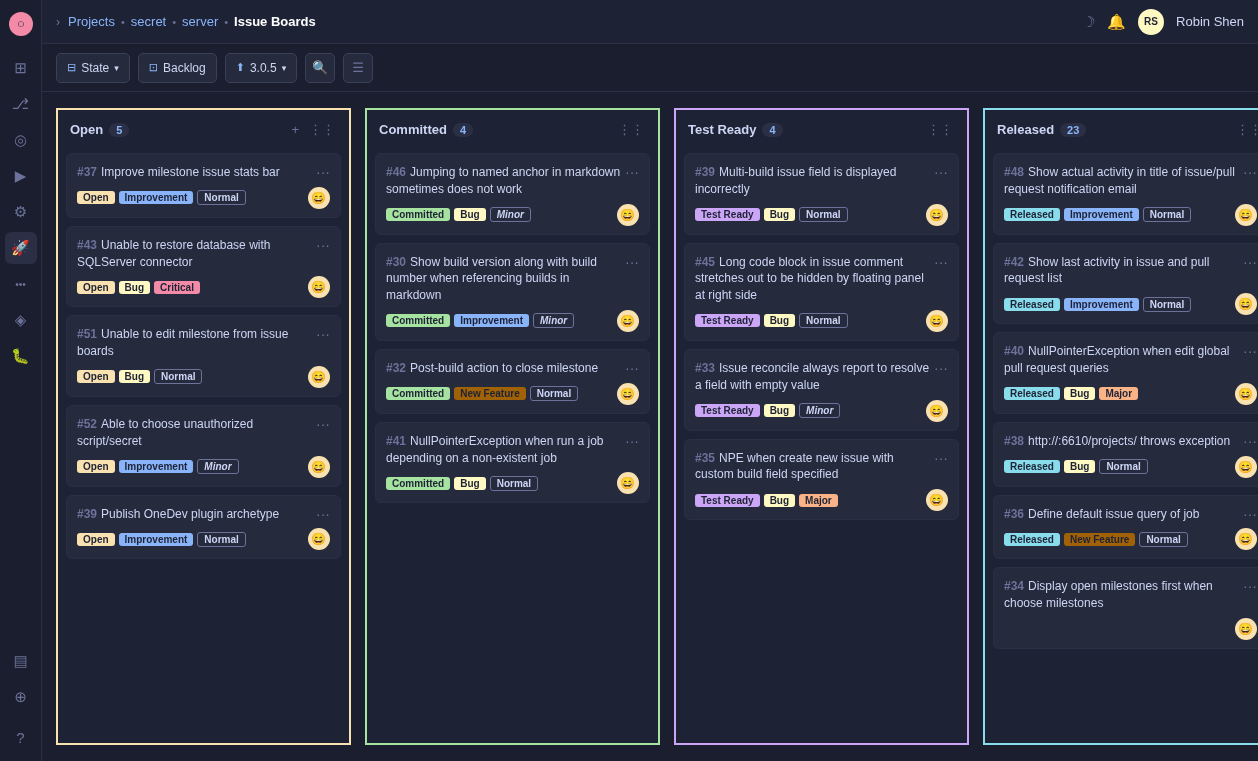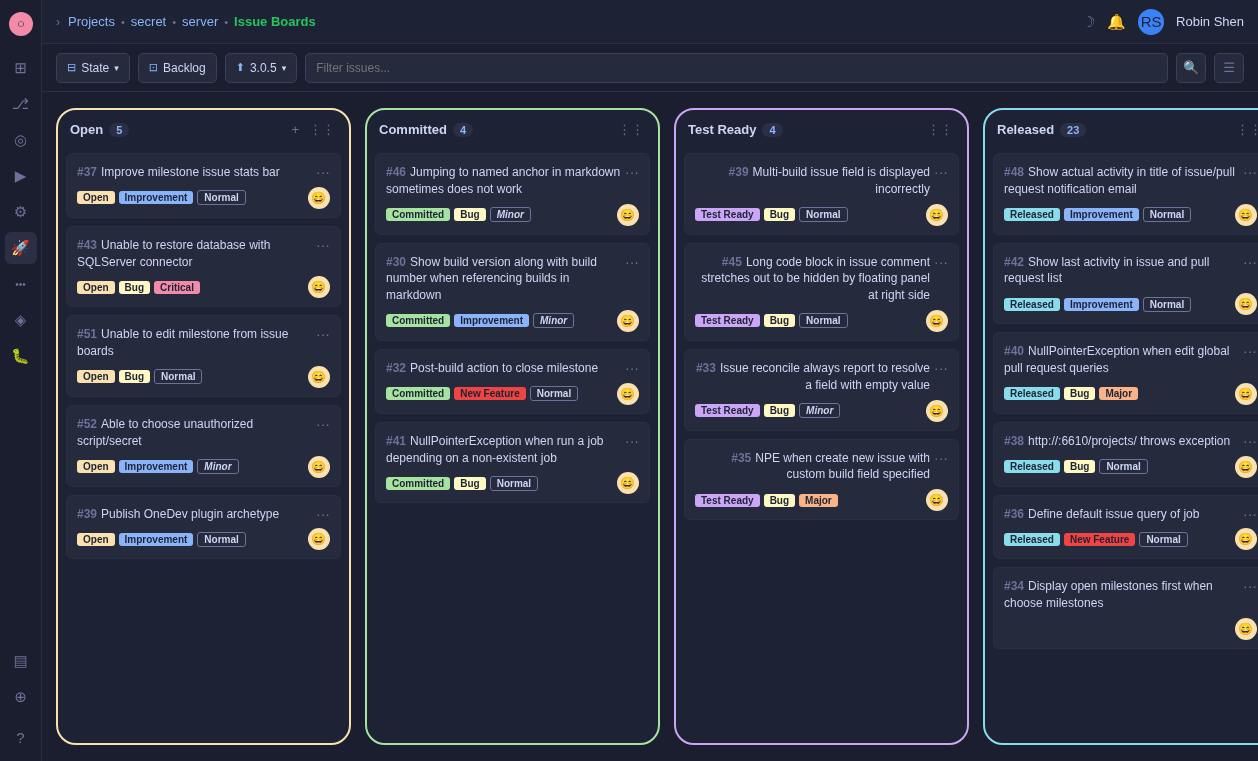--- a/index.html
+++ b/index.html
@@ -85,44 +85,44 @@
     }
     .topbar-breadcrumb a {
       color: #89b4fa;
       text-decoration: none;
     }
     .topbar-breadcrumb .sep {
       color: #6c7299;
       font-size: 11px;
     }
     .topbar-breadcrumb .current {
-      color: #22c55e;
+      color: #ffffff;
       font-weight: 600;
     }
     .topbar-right {
       margin-left: auto;
       display: flex;
       align-items: center;
       gap: 12px;
     }
     .topbar-icon {
       color: #6c7299;
       font-size: 15px;
       cursor: pointer;
     }
     .avatar {
       width: 26px;
       height: 26px;
       border-radius: 50%;
-      background: #3b82f6;
+      background: #fef9c3;
       display: flex;
       align-items: center;
       justify-content: center;
-      font-size: 15px;
-      font-weight: 400;
+      font-size: 10px;
+      font-weight: 700;
       color: #1e2235;
     }
     .user-name { font-size: 13px; color: #cdd6f4; }
 
     
     .filterbar {
       height: 48px;
       background: #1a1e2e;
       border-bottom: 1px solid #2a2f45;
       display: flex;
@@ -176,30 +176,30 @@
       padding: 16px 14px;
       overflow-x: auto;
       overflow-y: hidden;
     }
 
     
     .column {
       width: 295px;
       min-width: 295px;
       background: #1e2235;
-      border-radius: 20px;
+      border-radius: 0;
       display: flex;
       flex-direction: column;
       margin-right: 14px;
       max-height: 100%;
       border: 2px solid transparent;
     }
     .column.open { border-color: #f9e2af; }
     .column.committed { border-color: #a6e3a1; }
-    .column.test-ready { border-color: #cba6f7; text-align: right; }
+    .column.test-ready { border-color: #cba6f7; }
     .column.released { border-color: #89dceb; }
 
     .column-header {
       display: flex;
       align-items: center;
       padding: 10px 12px;
       gap: 6px;
       flex-shrink: 0;
     }
     .column-title {
@@ -284,21 +284,21 @@
       padding: 1px 6px;
       font-size: 10px;
       font-weight: 600;
     }
     .badge-open { background: #f9e2af; color: #1e2235; }
     .badge-committed { background: #a6e3a1; color: #1e2235; }
     .badge-test-ready { background: #cba6f7; color: #1e2235; }
     .badge-released { background: #89dceb; color: #1e2235; }
     .badge-bug { background: #fef9c3; color: #1e2235; }
     .badge-improvement { background: #89b4fa; color: #1e2235; }
-    .badge-new-feature { background: #ef4444; color: #1e2235; }
+    .badge-new-feature { background: #a16207; color: #1e2235; }
     .badge-normal { background: transparent; border: 1px solid #6c7299; color: #cdd6f4; }
     .badge-minor { background: transparent; border: 1px solid #6c7299; color: #cdd6f4; font-style: italic; }
     .badge-critical { background: #f38ba8; color: #1e2235; }
     .badge-major { background: #fab387; color: #1e2235; }
     .avatar-sm {
       width: 22px;
       height: 22px;
       border-radius: 50%;
       background: #f9e2af;
       display: flex;
@@ -363,21 +363,20 @@
     </button>
     <button class="filter-btn">
       <span class="icon">⊡</span>
       <span>Backlog</span>
     </button>
     <button class="filter-btn">
       <span class="icon">⬆</span>
       <span>3.0.5</span>
       <span style="font-size:9px;">▾</span>
     </button>
-    <input class="filter-input" type="text" placeholder="Filter issues..." style="">
     <div class="filter-icon-btn">
       <span>🔍</span>
     </div>
     <div class="filter-icon-btn">
       <span>☰</span>
     </div>
   </div>
 
   <div class="board" id="board-container">
   <div class="column open">

